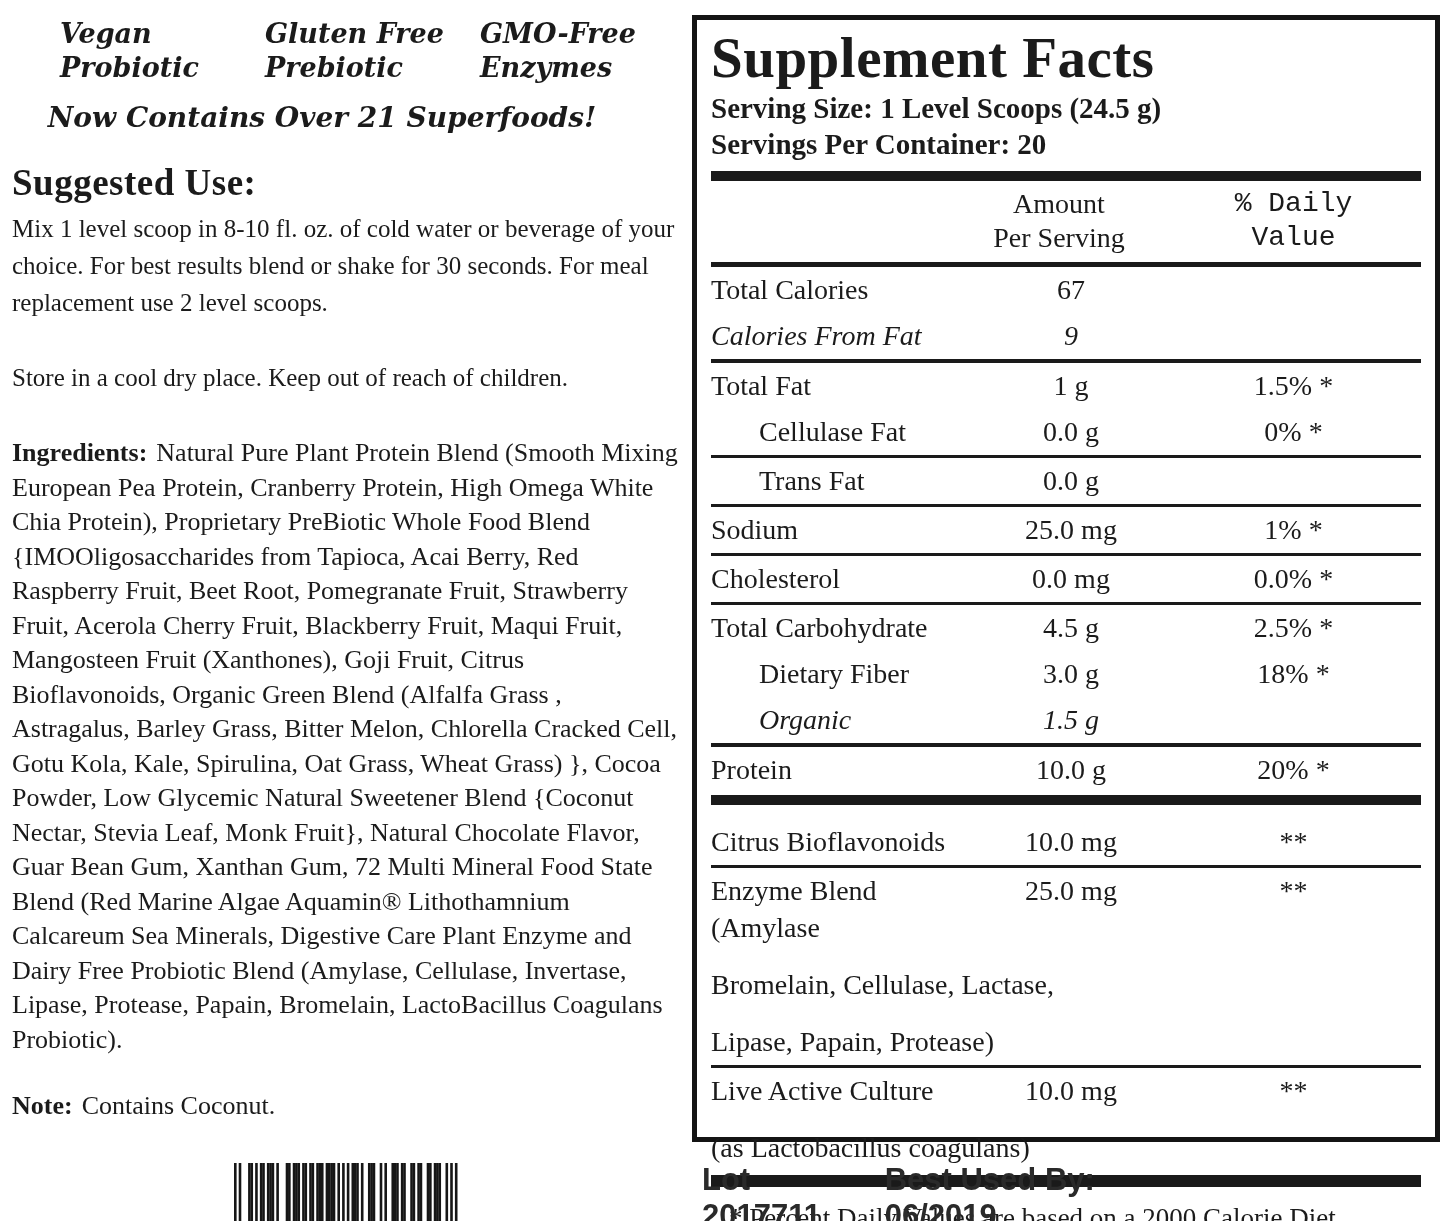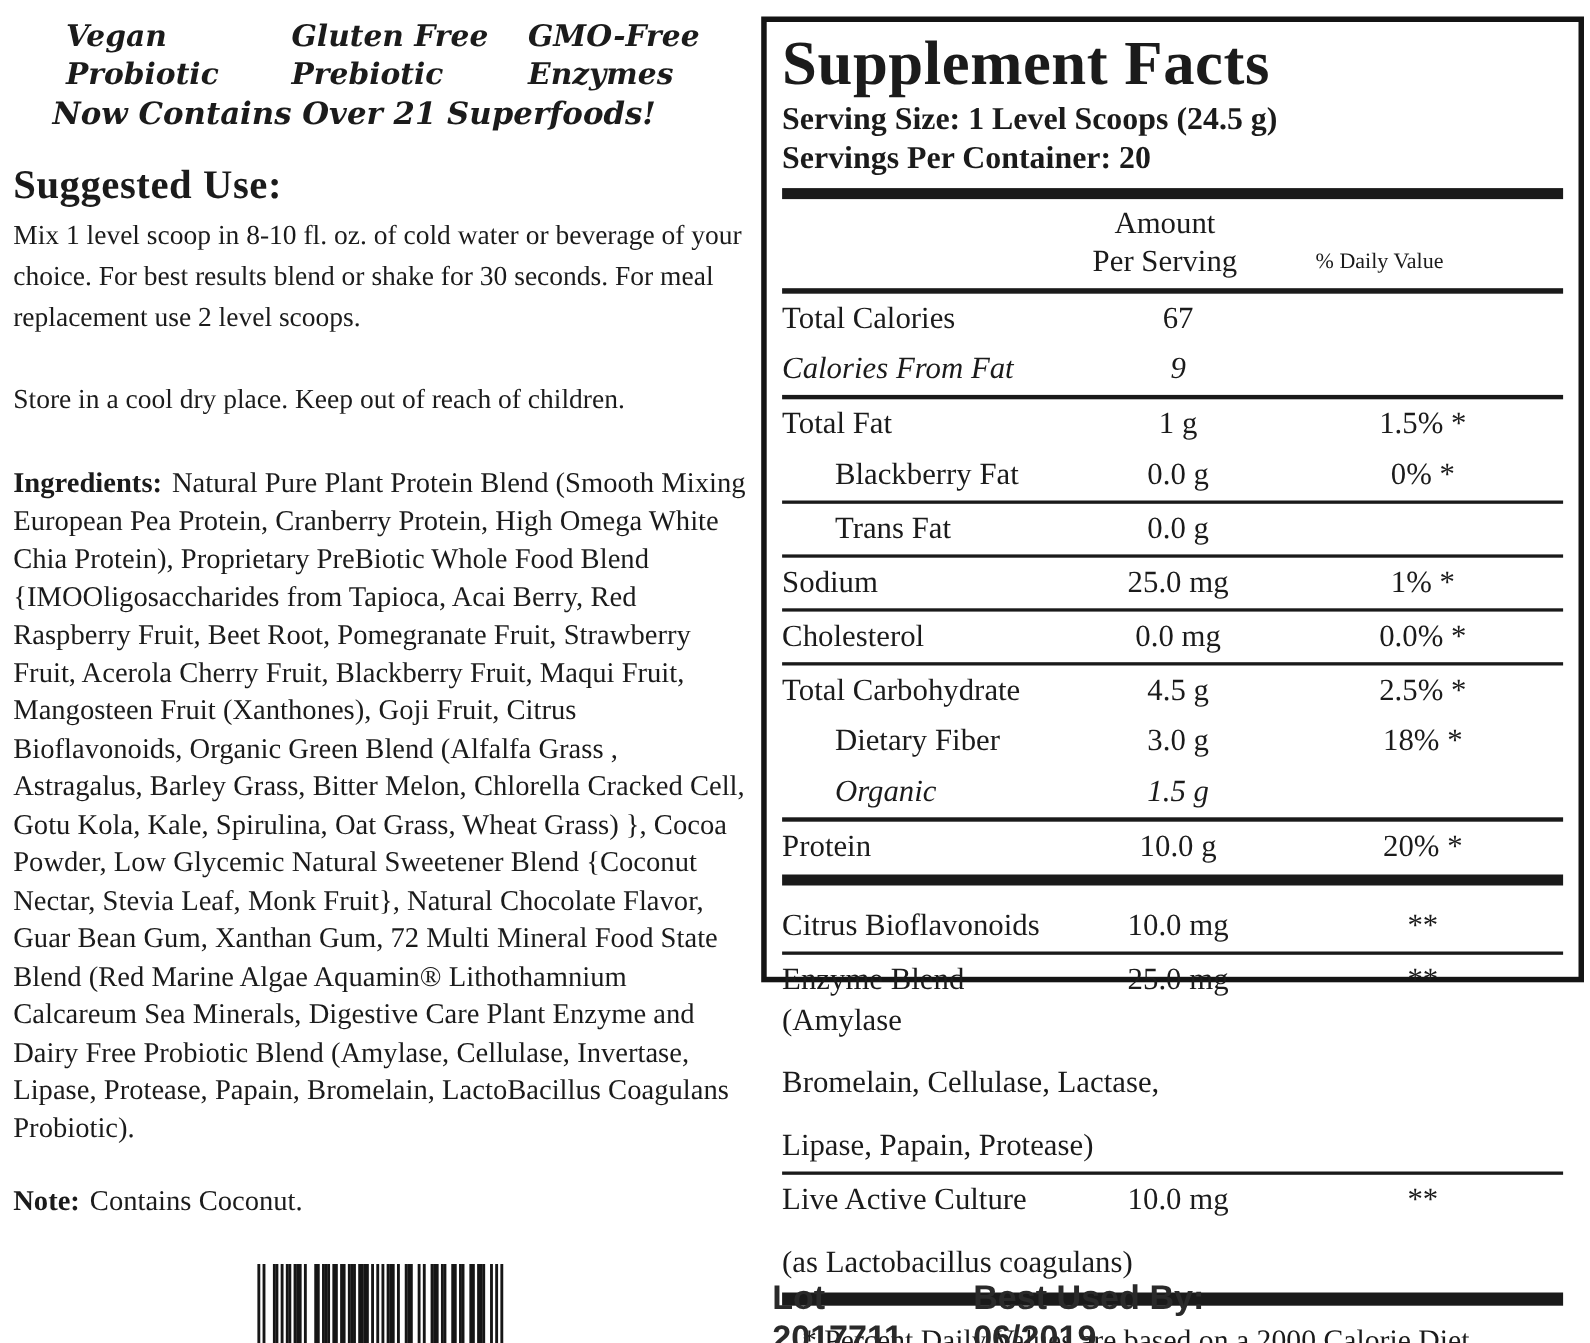--- a/index.html
+++ b/index.html
@@ -14,56 +14,56 @@
   .left-col { position:absolute; left:12px; top:17px; width:672px; }
 
   .badges {
     display:grid; grid-template-columns:205px 215px 215px;
     padding-left:48px;
     font-weight:bold; font-style:italic;
     font-size:27px; line-height:34px;
     font-family:"DejaVu Serif", serif;
   }
   .superfoods {
-    text-align:center; width:620px; margin-top:2px;
+    text-align:center; width:620px; margin-top:16px;
     font-weight:bold; font-style:italic; font-size:28px; line-height:34px;
     font-family:"DejaVu Serif", serif;
   }
 
   .sug-title { margin-top:26px; font-size:37px; font-weight:bold; letter-spacing:0.5px; }
   .para { font-size:25px; line-height:37px; margin-top:6px; }
   .storage { margin-top:38px; }
 
   .ingredients { margin-top:40px; font-size:26px; line-height:34.5px; width:668px; }
   .inline-label { font-weight:bold; margin-right:9px; }
 
   .note { margin-top:34px; font-size:26px; }
 
   .barcode-wrap { margin-top:42px; display:flex; justify-content:center; }
   .barcode { display:flex; align-items:flex-end; gap:6px; }
   .bc-digit { font-family:"DejaVu Sans", sans-serif; font-size:28px; line-height:28px; transform:translateY(2px); }
 
   
   .panel {
-    position:absolute; left:692px; top:15px; width:748px; height:878px;
+    position:absolute; left:692px; top:15px; width:748px; height:1127px;
     border:5px solid #141414; box-sizing:border-box;
     padding:4px 14px 0 14px; background:#fff;
   }
   .panel-title {
     font-size:57px; font-weight:bold; line-height:64px; letter-spacing:0.5px;
     margin-top:2px;
   }
   .serving-line { font-size:29px; font-weight:bold; line-height:36px; }
   .bar-thick { height:10px; background:#1a1a1a; }
   .bar-top { margin:9px 0 0 0; }
 
   .sf-head { display:flex; align-items:flex-end; padding:6px 30px 7px 0; border-bottom:5px solid #1a1a1a;gap:32px; }
   .sf-head-name { flex:1; }
   .sf-head-amount { width:210px; text-align:center; font-size:28px; line-height:34px; }
-  .sf-head-dv { width:195px; font-size:20px; line-height:34px; }
+  .sf-head-dv { width:195px; text-align:center; font-size:28px; line-height:34px;font-family:Liberation Mono, monospace; }
 
   .sf-table { }
   .sf-row { padding:4px 30px 5px 0; }
   .sep-thin  { border-bottom:3px solid #1a1a1a; }
   .sep-med   { border-bottom:4px solid #1a1a1a;font-style:italic; }
   .sep-none  { border-bottom:none; }
   .sep-thick { border-bottom:none; }
   .sf-line { display:flex; align-items:baseline;gap:20px; }
   .sf-name { flex:1; font-size:28px; line-height:37px; }
   .indent-1 .nm { padding-left:48px; display:inline-block; }
@@ -214,21 +214,21 @@
       </div>
       <div class="sf-row sep-none">
         <div class="sf-line">
           <span class="sf-name"><span class="nm">Total Fat</span></span>
           <span class="sf-amount">1 g</span>
           <span class="sf-dv">1.5% *</span>
         </div>
       </div>
       <div class="sf-row sep-thin indent-1">
         <div class="sf-line">
-          <span class="sf-name"><span class="nm">Blackberry Fat</span></span>
+          <span class="sf-name"><span class="nm">Cellulase Fat</span></span>
           <span class="sf-amount">0.0 g</span>
           <span class="sf-dv">0% *</span>
         </div>
       </div>
       <div class="sf-row sep-thin indent-1">
         <div class="sf-line">
           <span class="sf-name"><span class="nm">Trans Fat</span></span>
           <span class="sf-amount">0.0 g</span>
           <span class="sf-dv"></span>
         </div>

